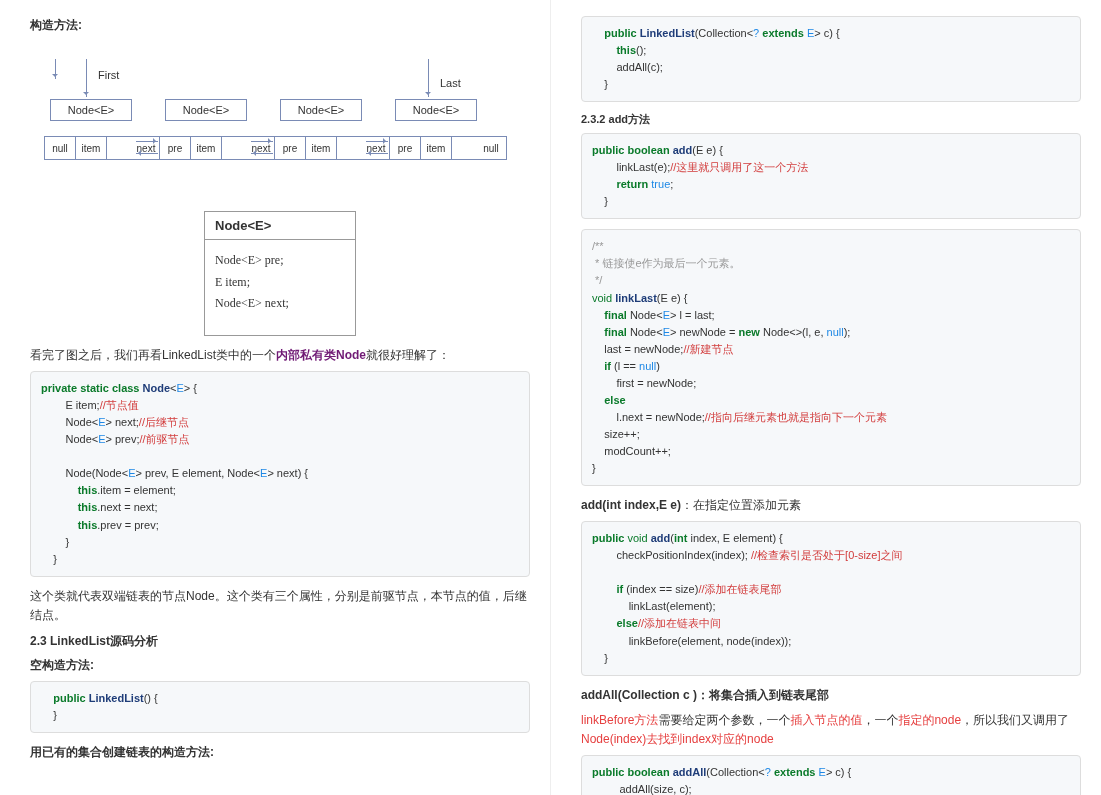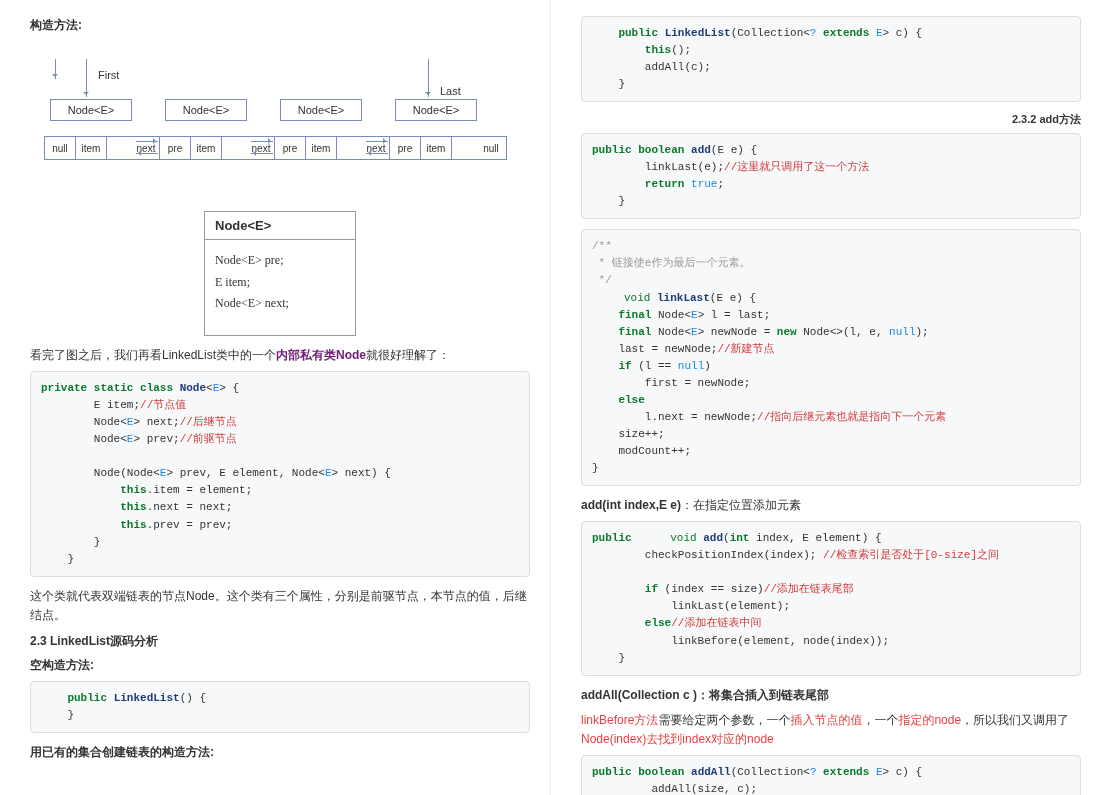--- a/index.html
+++ b/index.html
@@ -25,42 +25,41 @@
   }
   .bold { font-weight: bold; }
   .heading {
     font-weight: bold;
     margin: 8px 0 6px 0;
   }
   .subheading {
     font-weight: bold;
     font-size: 11px;
     margin: 8px 0 6px 0;
-    text-align: right;
   }
   .para { margin: 6px 0; line-height: 1.6; }
   .red { color: #e64040; }
   .redbold { color: #701a75; font-weight: bold; }
 
   
   .code {
     background: #f6f8fa;
     border: 1px solid #ddd;
     border-radius: 4px;
     padding: 8px 10px;
-    font-family: Liberation Mono, monospace;
+    font-family: Liberation Sans, sans-serif;
     font-size: 11px;
     line-height: 1.55;
     white-space: pre;
     overflow-x: auto;
     margin: 6px 0 10px 0;
     color: #333;
   }
   .kw   { color: #0a7a2a; font-weight: bold; }   
-  .kw2  { color: #0a7a2a; margin-left: 32px; }                      
+  .kw2  { color: #0a7a2a; }                      
   .fn   { color: #1e3c78; font-weight: bold; }                         
   .gn   { color: #1e88e5; }
   .cm   { color: #999; }                         
   .cmr  { color: #d23c3c; }                      
   .lit  { color: #1e88e5; }                      
 
   
   .diagram1 {
     position: relative;
     height: 150px;
@@ -154,21 +153,21 @@
 
 <div class="page">
 
   <div class="col col-left">
 
     <div class="para bold">构造方法:</div>
 
     <div class="diagram1">
 
       <div class="dlabel" style="left:68px; top:28px;">First</div>
-      <div class="dlabel" style="left:410px; top:44px;">Last</div>
+      <div class="dlabel" style="left:410px; top:36px;">Last</div>
       <div class="varrow" style="left:56px; top:18px; height:38px;"></div>
       <div class="varrow" style="left:398px; top:18px; height:38px;"></div>
       <div class="varrow" style="left:25px; top:18px; height:20px;"></div>
 
       <div class="dnode-top" style="left:20px; top:58px;">Node&lt;E&gt;</div>
       <div class="dnode-top" style="left:135px; top:58px;">Node&lt;E&gt;</div>
       <div class="dnode-top" style="left:250px; top:58px;">Node&lt;E&gt;</div>
       <div class="dnode-top" style="left:365px; top:58px;">Node&lt;E&gt;</div>
 
       <div class="dnode-cells" style="left:14px; top:95px;">

